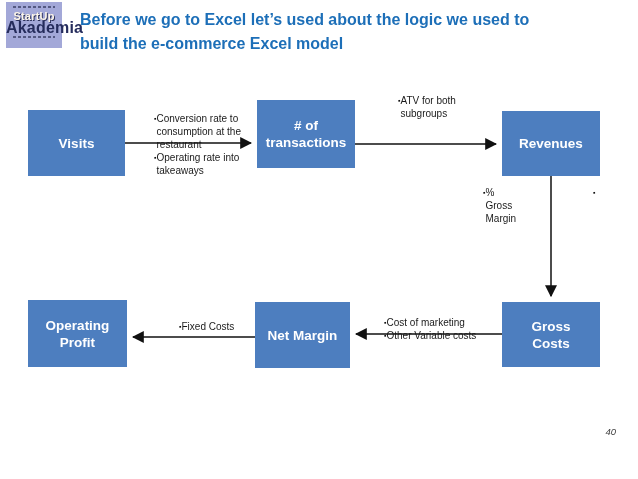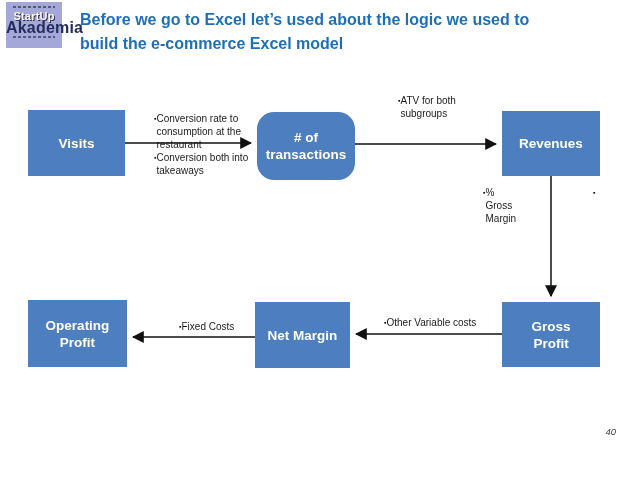--- a/index.html
+++ b/index.html
@@ -34,21 +34,21 @@
     white-space:pre-line;margin:0;
   }
 
   
   .box{
     position:absolute;background:#4d7ebf;color:#ffffff;
     display:flex;align-items:center;justify-content:center;text-align:center;
     font-weight:700;font-size:13.5px;line-height:17px;white-space:pre-line;
   }
   .box-visits{left:28px;top:110px;width:97px;height:66px;}
-  .box-transactions{left:257px;top:112px;width:98px;height:68px;border-radius:17px;}
+  .box-transactions{left:257px;top:100px;width:98px;height:68px;}
   .box-revenues{left:502px;top:111px;width:98px;height:65px;}
   .box-gross{left:502px;top:302px;width:98px;height:65px;}
   .box-net{left:255px;top:302px;width:95px;height:66px;}
   .box-operating{left:28px;top:300px;width:99px;height:67px;}
 
   
   .arrows{position:absolute;left:0;top:0;width:638px;height:479px;pointer-events:none;}
 
   
   .notes{position:absolute;font-size:10px;line-height:13px;color:#1a1a1a;}
@@ -93,33 +93,33 @@
     <line x1="551" y1="176" x2="551" y2="296" stroke="#111111" stroke-width="1.5" marker-end="url(#ah)"></line>
     <line x1="502" y1="334" x2="356" y2="334" stroke="#111111" stroke-width="1.5" marker-end="url(#ah)"></line>
     <line x1="255" y1="337" x2="133" y2="337" stroke="#111111" stroke-width="1.5" marker-end="url(#ah)"></line>
   </svg>
 
   <div class="box box-visits">Visits</div>
   <div class="box box-transactions"># of
 transactions</div>
   <div class="box box-revenues">Revenues</div>
   <div class="box box-gross">Gross
-Profit</div>
+Costs</div>
   <div class="box box-net">Net Margin</div>
   <div class="box box-operating">Operating
 Profit</div>
 
   <div class="notes g1">
     <div class="note-item">
       <span class="blt">▪</span>
       <span class="note-text">Conversion rate to consumption at the restaurant</span>
     </div>
     <div class="note-item">
       <span class="blt">▪</span>
-      <span class="note-text">Conversion both into takeaways</span>
+      <span class="note-text">Operating rate into takeaways</span>
     </div>
   </div>
 
   <div class="notes g2">
     <div class="note-item">
       <span class="blt">▪</span>
       <span class="note-text">ATV for both subgroups</span>
     </div>
   </div>
 
@@ -132,20 +132,24 @@
 
   <div class="notes g4">
     <div class="note-item">
       <span class="blt">▪</span>
     </div>
   </div>
 
   <div class="notes g5">
     <div class="note-item">
       <span class="blt">▪</span>
+      <span class="note-text">Cost of marketing</span>
+    </div>
+    <div class="note-item">
+      <span class="blt">▪</span>
       <span class="note-text">Other Variable costs</span>
     </div>
   </div>
 
   <div class="notes g6">
     <div class="note-item">
       <span class="blt">▪</span>
       <span class="note-text">Fixed Costs</span>
     </div>
   </div>

